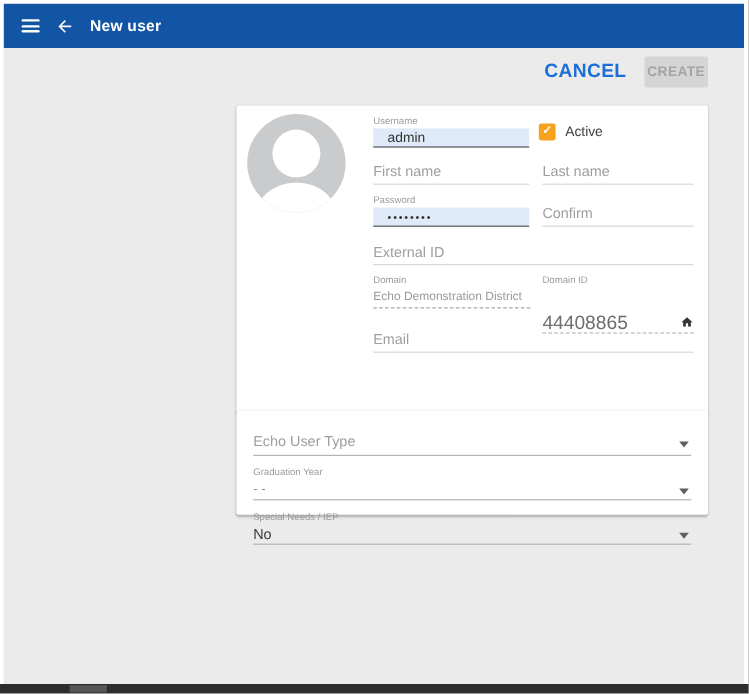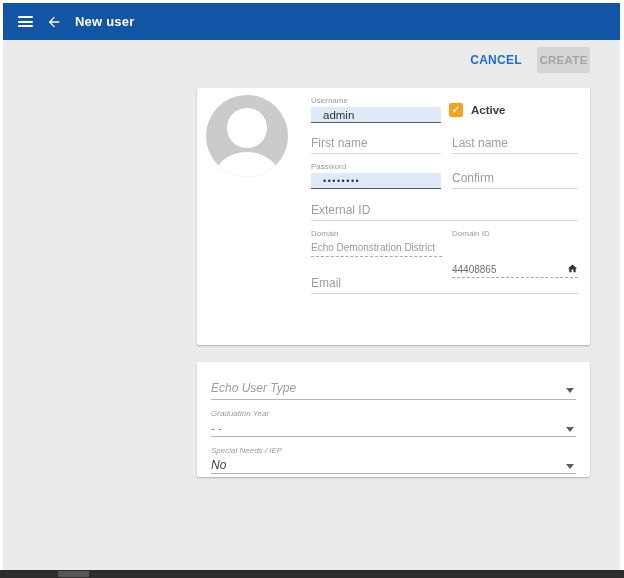--- a/index.html
+++ b/index.html
@@ -12,30 +12,30 @@
   .appbar { position:absolute; left:0; top:0; width:100%; height:37px; background:#1155a4;
             display:flex; align-items:center; }
   .hamburger { margin-left:15px; width:15px; height:11px; display:flex; flex-direction:column;
                justify-content:space-between; cursor:pointer; }
   .hamburger span { display:block; height:2px; background:#fff; border-radius:1px; }
   .back-arrow { margin-left:13px; width:16px; height:16px; display:flex; align-items:center; cursor:pointer; }
   .appbar-title { margin-left:13px; color:#fff; font-size:13px; font-weight:700; letter-spacing:.2px; }
 
   
   .actionbar { position:absolute; top:44px; right:30px; height:26px; display:flex; align-items:center; gap:15px; }
-  .btn-cancel { color:#1c6fd4; font-size:12px; font-weight:700; letter-spacing:.3px; cursor:pointer; }
+  .btn-cancel { color:#1c6fd4; font-size:16px; font-weight:700; letter-spacing:.3px; cursor:pointer; }
   .btn-create { width:53px; height:26px; background:#d5d5d5; color:#a4a4a4; font-size:11.5px; font-weight:700;
                 letter-spacing:.3px; display:flex; align-items:center; justify-content:center;
                 border-radius:2px; }
 
   
   .card { position:absolute; left:194px; width:393px; background:#fff; border-radius:2px;
           box-shadow:0 1px 2px rgba(0,0,0,.25); }
   .card1 { top:85px;  height:257px; }
-  .card2 { top:359px; height:115px;font-style:italic; }
+  .card2 { top:339px; height:87px; }
   .card3 { top:502px; height:65px; }
   .card > * { position:absolute; }
 
   
   .avatar { left:9px; top:7px; width:82px; height:82px; border-radius:50%; background:#c9cbcd;
             overflow:hidden; cursor:pointer; }
   .avatar .head { position:absolute; left:21px; top:13px; width:40px; height:40px; border-radius:50%; background:#fff; }
   .avatar .torso { position:absolute; left:6px; top:57px; width:70px; height:62px; border-radius:50%; background:#fff; }
 
   
@@ -46,34 +46,34 @@
   .dots { font-size:9px; letter-spacing:1.5px; }
   .uline { border-bottom:1px solid #d8d8d8; }
   .empty-field { display:flex; align-items:flex-end; padding-bottom:3px; cursor:text; }
 
   .username-g { left:114px; top:8px;  width:130px; cursor:text; }
   .password-g { left:114px; top:74px; width:130px; cursor:text; }
 
   .active-g { left:252px; top:15px; display:flex; align-items:center; gap:8px; cursor:pointer; }
   .amber-check { width:14px; height:14px; background:#f6a21e; border-radius:2px; color:#fff;
                  font-size:10px; font-weight:700; text-align:center; line-height:14px; }
-  .active-label { font-size:11.5px; font-weight:700; color:#3d3d3d; }
+  .active-label { font-size:11.5px; font-weight:400; color:#3d3d3d; }
 
   .first-name  { left:114px; top:49px;  width:130px; height:17px; }
   .last-name   { left:255px; top:49px;  width:126px; height:17px; }
   .confirm     { left:255px; top:83px;  width:126px; height:18px; }
   .external-id { left:114px; top:113px; width:267px; height:20px; }
   .email       { left:114px; top:188px; width:267px; height:18px; }
   .description { left:114px; top:223px; width:267px; height:18px; }
 
   .domain-g    { left:114px; top:141px; width:131px; }
   .domainid-g  { left:255px; top:141px; width:126px; }
   .dis-val { margin-top:3px; height:16px; line-height:14px; border-bottom:1px dashed #a8a8a8;
              font-size:10px; color:#9a9a9a; white-space:nowrap; }
-  .dis-val.dark { color:#6e6e6e; font-size:10px; display:flex; justify-content:space-between; align-items:center;margin-top:24px; }
+  .dis-val.dark { color:#6e6e6e; font-size:16px; display:flex; justify-content:space-between; align-items:center;margin-top:24px; }
   .home-ic { width:11px; height:11px; margin-bottom:2px; cursor:pointer; }
 
   
   .select { left:14px; width:365px; cursor:pointer; }
   .sel-type { top:16px; height:22px; display:flex; align-items:flex-end; padding-bottom:4px; }
   .sel-grad { top:47px; }
   .sel-needs{ top:84px; }
   .sel-val { margin-top:3px; height:16px; line-height:14px; font-size:11px; color:#8f8f8f; }
   .sel-needs .sel-val { font-size:12px; color:#3c3c3c; }
   .sel-uline { border-bottom:1px solid #b5b5b5; }

